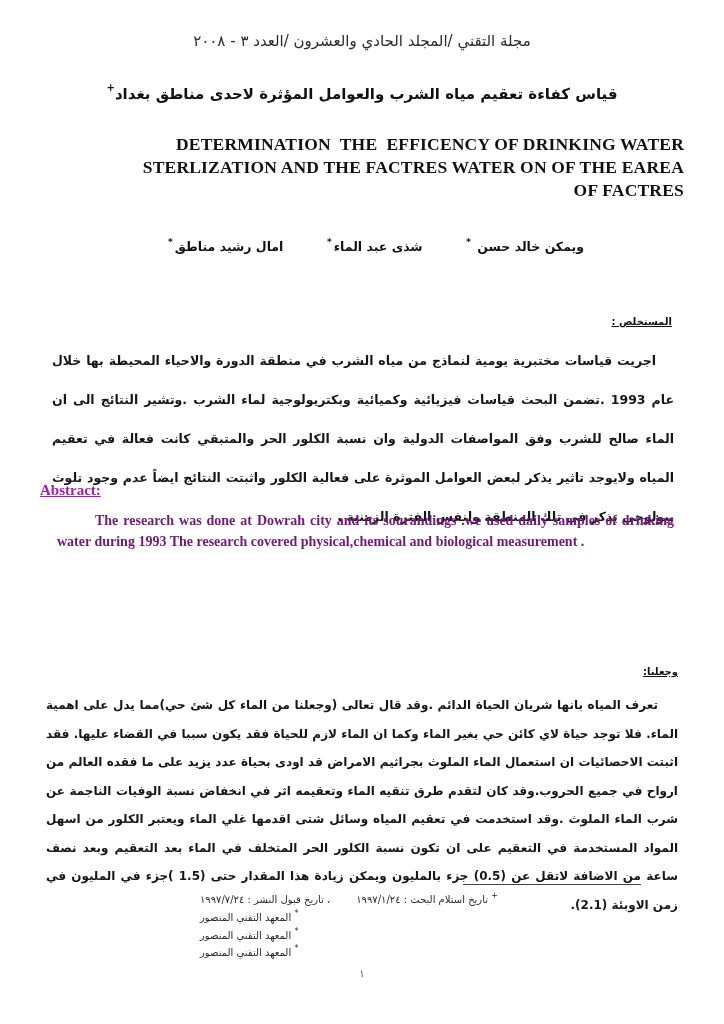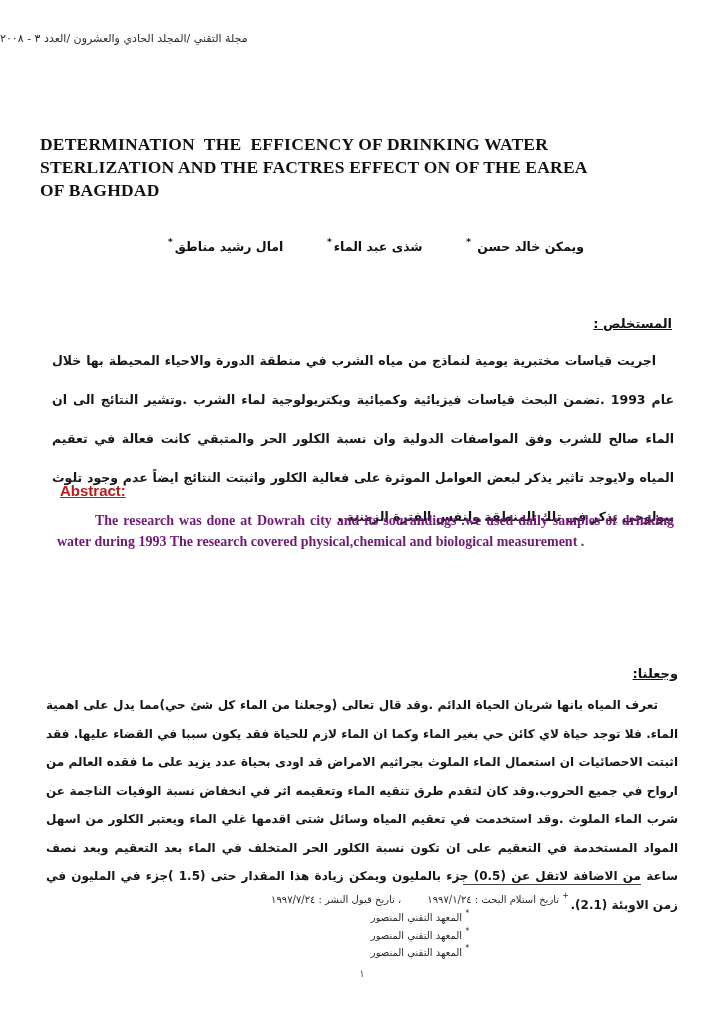--- a/index.html
+++ b/index.html
@@ -8,53 +8,53 @@
     width: 724px; height: 1024px;
     position: relative;
     font-family: "DejaVu Sans", sans-serif;
     color: #1c1c1c;
     overflow: hidden;
   }
   .page { position: absolute; inset: 0; background: #fff; }
 
   .journal-header {
     position: absolute; top: 32px; left: 0; right: 0;
-    text-align: left;
-    font-size: 11px; color: #2a2a2a;
+    text-align: center;
+    font-size: 15px; color: #2a2a2a;
     direction: rtl;
   }
 
   .title-ar {
     position: absolute; top: 84px; left: 30px; right: 30px;
     text-align: center; direction: rtl;
     font-size: 15px; font-weight: bold; color: #111;
   }
   .title-ar sup { font-size: 10px; position: relative; top: -2px; }
 
   .title-en {
     position: absolute; top: 133px; left: 40px; right: 40px;
-    text-align: left;
+    text-align: right;
     font-family: "Liberation Serif", serif;
     font-size: 17.5px; font-weight: bold; color: #111;
     line-height: 23px; letter-spacing: 0.2px;
   }
   .title-en .tline { white-space: pre-wrap; }
 
   .authors-row {
     position: absolute; top: 238px; left: 168px; right: 140px;
     display: flex; justify-content: space-between;
     direction: rtl;
     font-size: 12.5px; font-weight: bold; color: #111;
   }
   .author sup { font-size: 9px; position: relative; top: -1px; padding-right: 2px; }
 
   .sec-head-ar {
     position: absolute; right: 52px;
     direction: rtl;
-    font-size: 13px; font-weight: bold; color: #111;
+    font-size: 10px; font-weight: bold; color: #111;
   }
   .sec-head-ar .ul, .sec-head-en .ul { text-decoration: underline; }
   .sec-head-abstract-ar { top: 316px; }
   .sec-head-intro { top: 666px; right: 46px; }
 
   .ar-para {
     direction: rtl;
     text-align: justify;
     color: #161616;
   }
@@ -65,63 +65,64 @@
     text-indent: 18px;
   }
   .intro-para {
     position: absolute; top: 691px; left: 46px; right: 46px;
     font-size: 12px; font-weight: bold;
     line-height: 28.5px;
     text-indent: 20px;
   }
 
   .sec-head-en {
-    position: absolute; top: 482px; left: 60px;
-    font-family: Liberation Sans, sans-serif;
-    font-size: 15px; font-weight: bold; color: #b91c1c;
+    position: absolute; top: 482px; left: 40px;
+    font-family: Liberation Serif, serif;
+    font-size: 15px; font-weight: bold; color: #a21caf;
   }
   .abstract-en {
     position: absolute; top: 510px; left: 57px; right: 50px;
     font-family: "Liberation Serif", serif;
     font-size: 14px; font-weight: bold; color: #701a75;
     line-height: 21px;
     text-align: justify;
   }
   .abstract-en p { text-indent: 38px; }
 
   .fn-rule {
     position: absolute; top: 884px; left: 463px; width: 178px; height: 0;
     border-top: 1.3px solid #444;
   }
   .footnotes {
     position: absolute; top: 890px; right: 84px; left: 200px;
-    direction: rtl; text-align: center;
+    direction: rtl; text-align: left;
     font-size: 10px; color: #2a2a2a; line-height: 14.5px;
   }
   .footnotes sup { font-size: 8px; position: relative; top: -1px; }
   .fn-dates .gap { display: inline-block; width: 26px; }
 
   .page-number {
     position: absolute; top: 968px; left: 0; right: 0;
     text-align: center;
     font-size: 10px; color: #555;
   }
 </style>
 </head>
 <body>
 
 <div class="page">
 
   <div class="journal-header">مجلة التقني /المجلد الحادي والعشرون /العدد ٣ - ٢٠٠٨</div>
 
+  <h1 class="title-ar"><span>قياس كفاءة تعقيم مياه الشرب والعوامل المؤثرة لاحدى مناطق بغداد</span><sup>+</sup></h1>
 
   <div class="title-en">
     <div class="tline">DETERMINATION  THE  EFFICENCY OF DRINKING WATER</div>
-    <div class="tline">STERLIZATION AND THE FACTRES EFFECT ON OF THE EAREA</div>
-    <div class="tline">OF BAGHDAD</div>
+    <div class="tline">STERLIZATION AND THE FACTRES WATER ON OF THE EAREA</div>
+    <div class="tline">OF FACTRES</div>
   </div>
 
   <div class="authors-row">
     <span class="author"><span>ويمكن خالد حسن</span> <sup>*</sup></span>
     <span class="author"><span>شذى عبد الماء</span><sup>*</sup></span>
     <span class="author"><span>امال رشيد مناطق</span><sup>*</sup></span>
   </div>
 
   <div class="sec-head-ar sec-head-abstract-ar"><span class="ul">المستخلص :</span></div>
 

